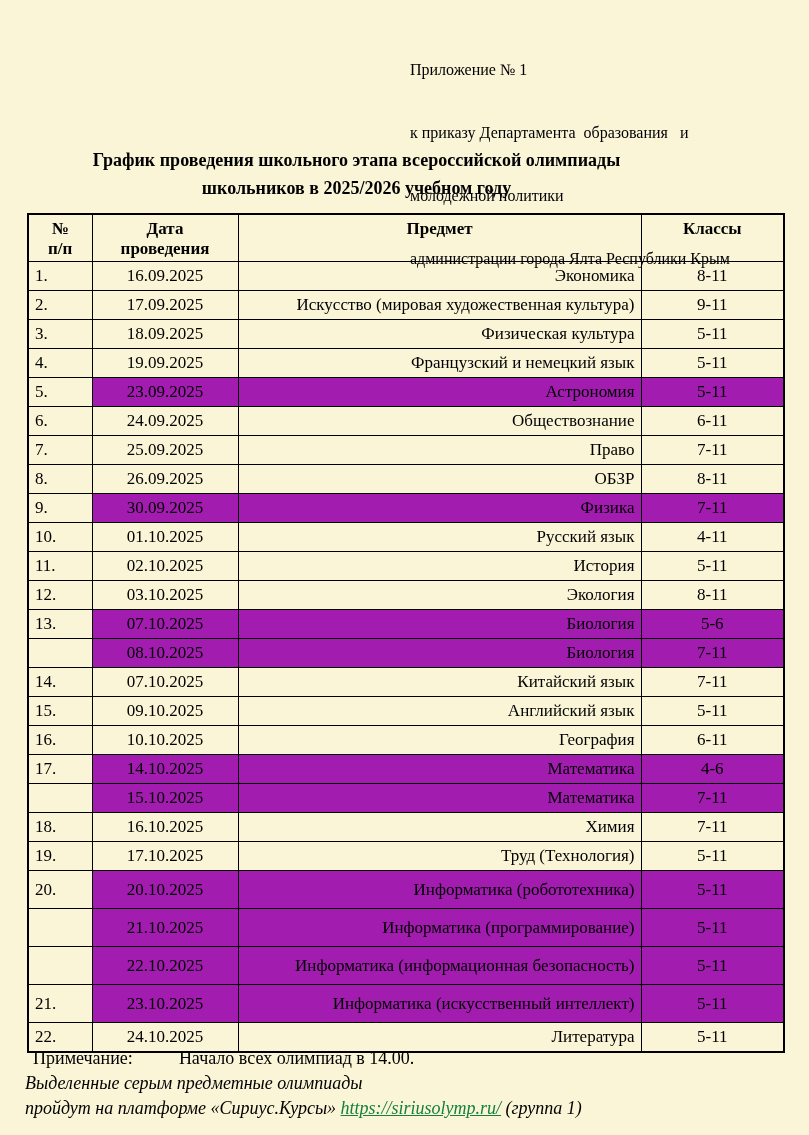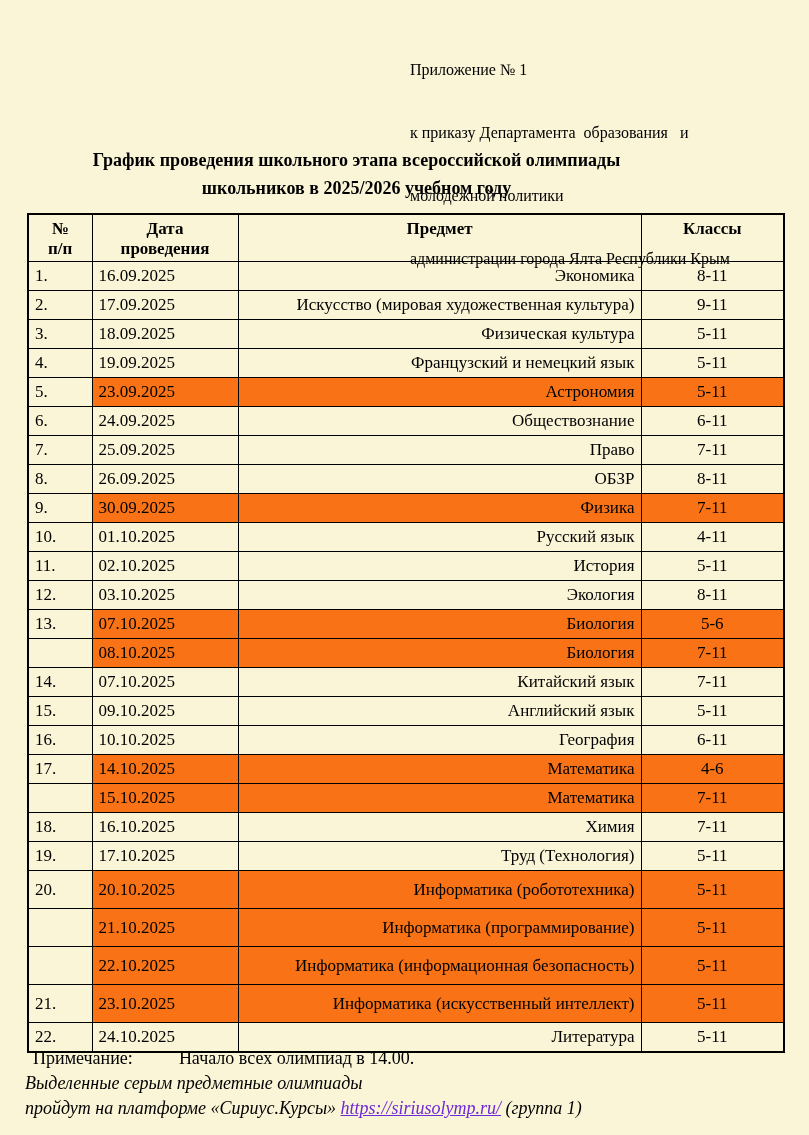--- a/index.html
+++ b/index.html
@@ -62,42 +62,42 @@
     font-weight: bold;
     text-align: center;
     height: 38px;
     white-space: pre-line;
     vertical-align: top;
     padding-top: 4px;
   }
   table.schedule td { height: 24px; }
   tr.tall td { height: 33px; }
   td.num { text-align: left; padding-left: 7px; }
-  td.date { }
+  td.date { text-align: center; }
   td.subject { text-align: right; padding-left: 9px; }
   td.classes { text-align: center; }
-  td.gray { background: #f97316; }
+  td.gray { background: #a21caf; }
   .note-line {
     position: absolute;
     top: 1048px;
     left: 33px;
     font-size: 18px;
   }
   .note-line .note-text { margin-left: 46px; }
   .footnote {
     position: absolute;
     left: 25px;
     font-style: italic;
     font-size: 18px;
     line-height: 22px;
   }
   .footnote-1 { top: 1072px; }
   .footnote-2 { top: 1097px; }
   a.doc-link {
-    color: #6d28d9;
+    color: #15803d;
     text-decoration: underline;
     font-style: italic;
   }
 </style>
 </head>
 <body>
 
 <div class="doc-header">
   <span class="line">Приложение № 1</span>
   <span class="line">к приказу Департамента  образования   и</span>

